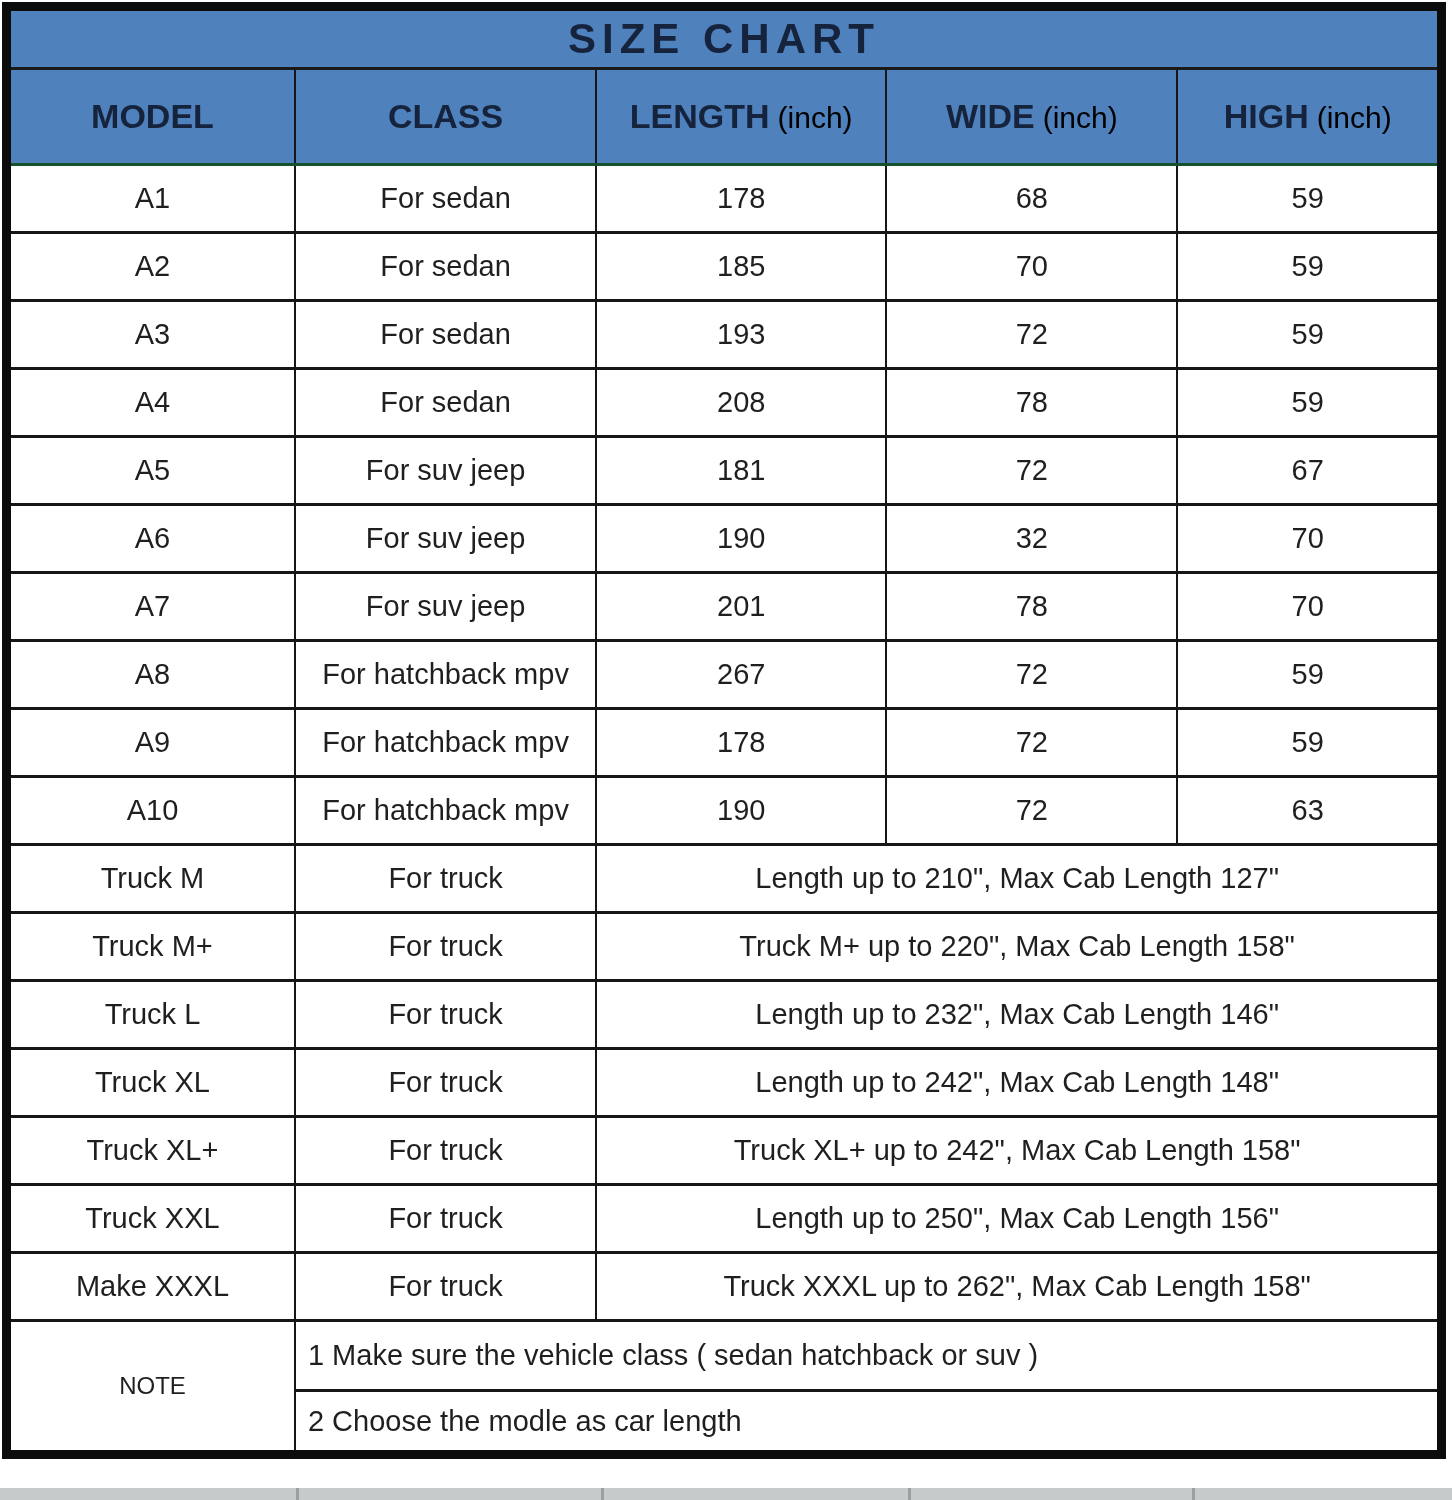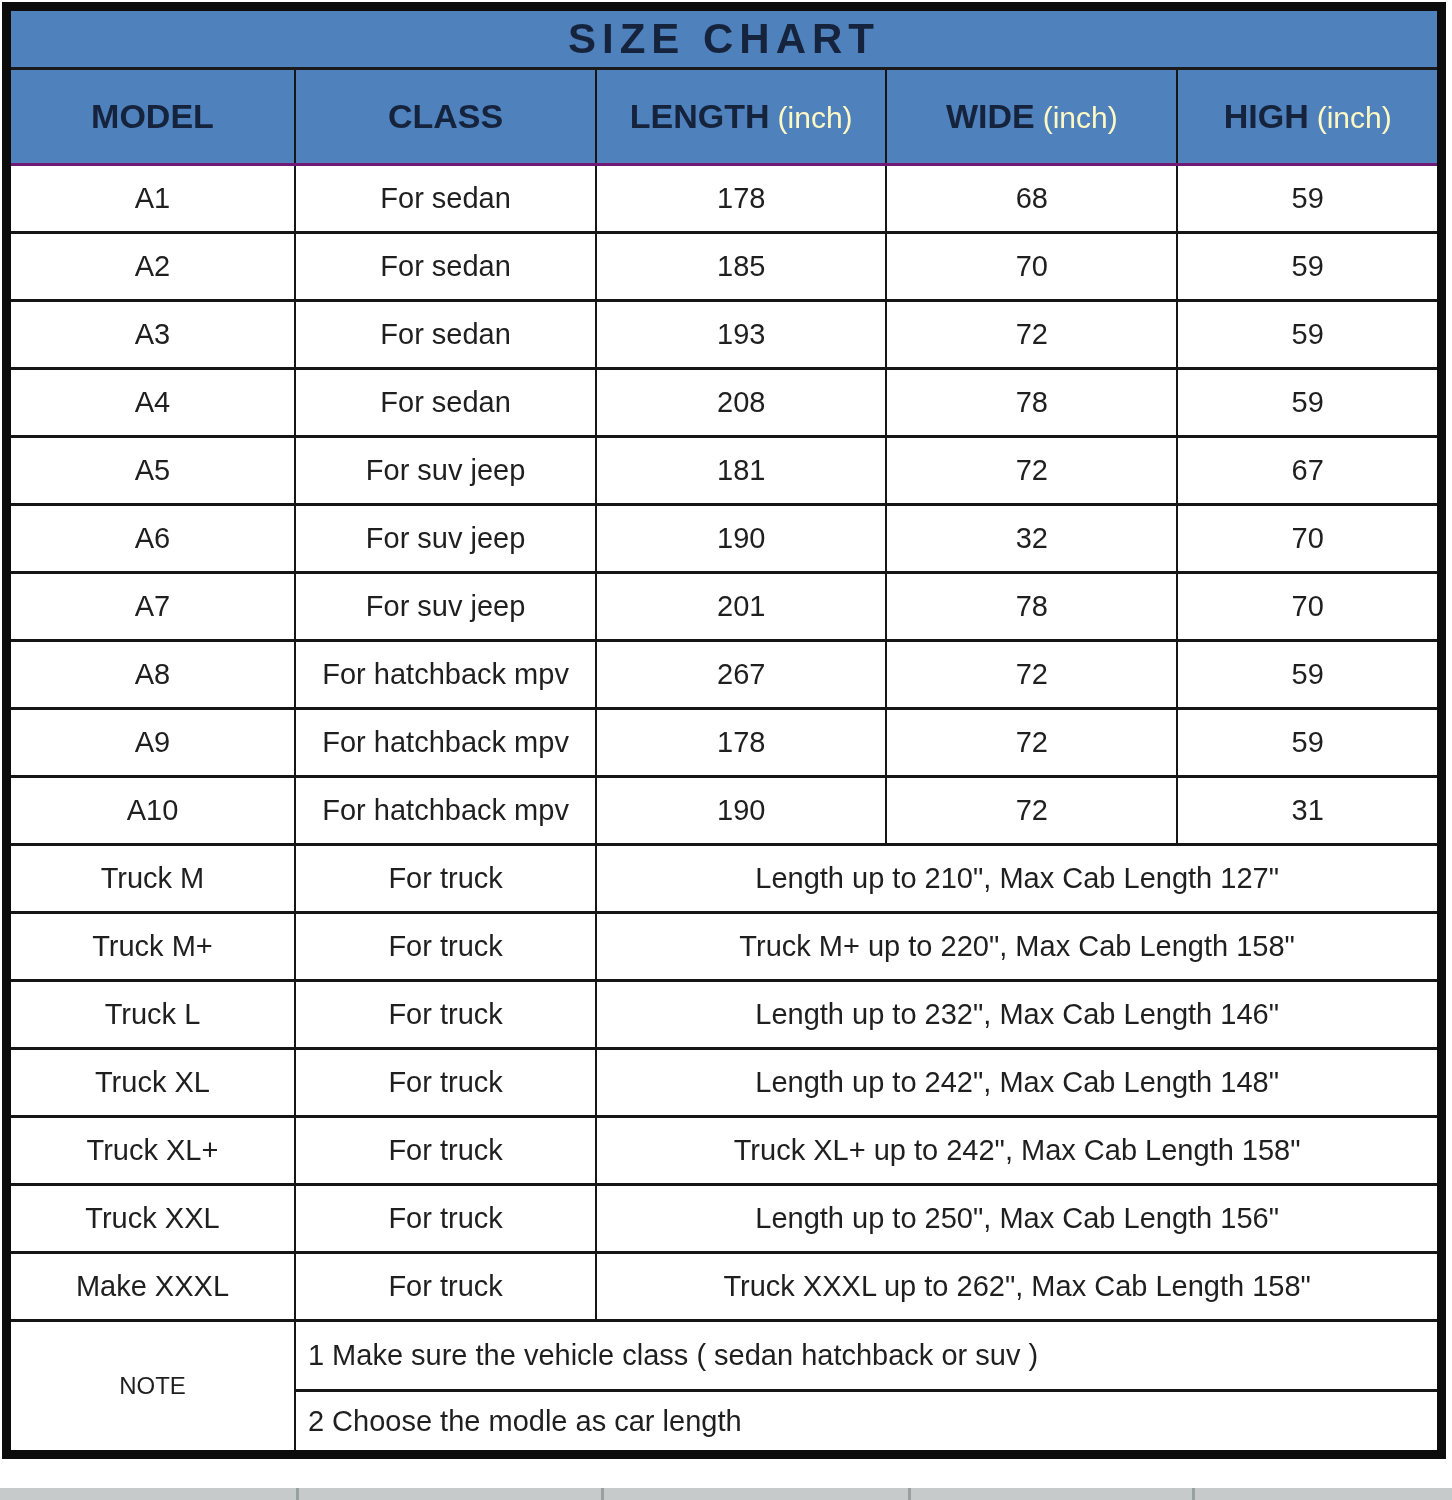--- a/index.html
+++ b/index.html
@@ -41,26 +41,26 @@
     letter-spacing: 6px;
     border-bottom: 3px solid #1a1a1a;
   }
   
   tr.header-row th {
     height: 96px;
     background: #4f81bd;
     color: #15233d;
     font-size: 34px;
     font-weight: bold;
-    border-bottom: 3px solid #701a75;
+    border-bottom: 3px solid #14532d;
   }
   .col-unit {
     font-weight: normal;
     font-size: 30px;
-    color: #fef9c3;
+    color: #000000;
     margin-left: 8px;
     letter-spacing: 0;
     text-align: right;
   }
   
   tbody.data-body td {
     height: 68px;
     border-top: 3px solid #161616;
     border-bottom: 3px solid #161616;
   }
@@ -203,21 +203,21 @@
     <td>178</td>
     <td>72</td>
     <td>59</td>
   </tr>
 
   <tr class="data-row">
     <td>A10</td>
     <td>For hatchback mpv</td>
     <td>190</td>
     <td>72</td>
-    <td>31</td>
+    <td>63</td>
   </tr>
 
   <tr class="data-row truck-row">
     <td>Truck M</td>
     <td>For truck</td>
     <td colspan="3">Length up to 210", Max Cab Length 127"</td>
   </tr>
 
   <tr class="data-row truck-row">
     <td>Truck M+</td>

